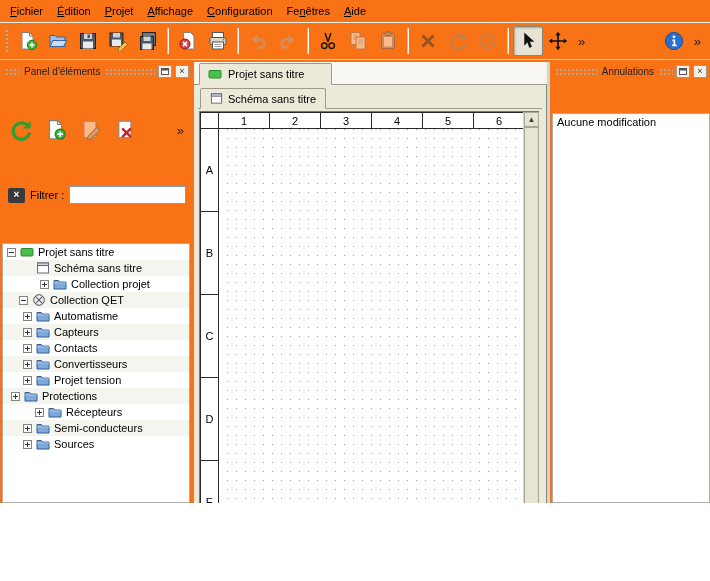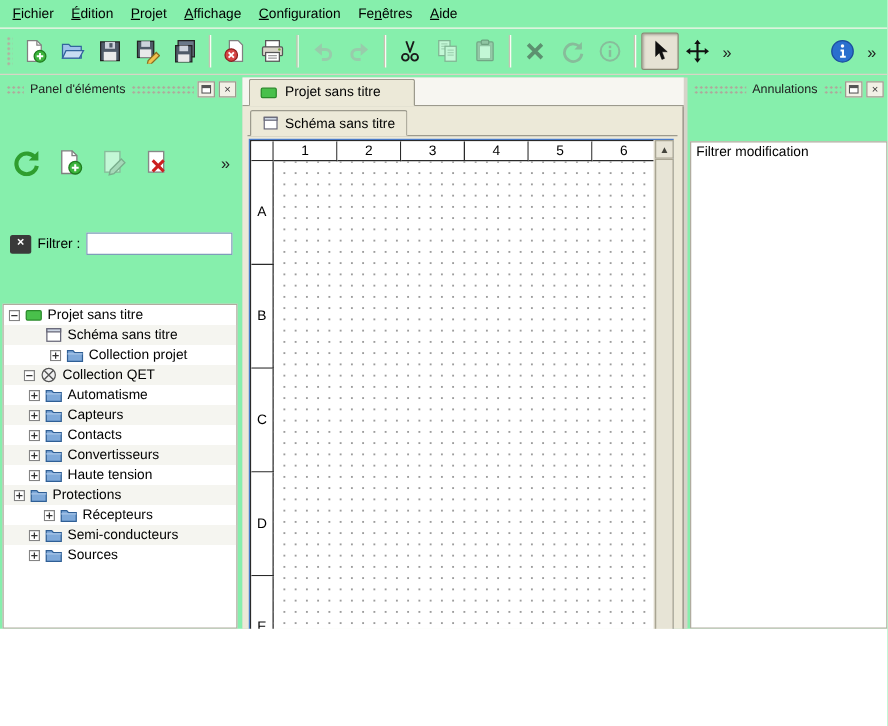--- a/index.html
+++ b/index.html
@@ -1,18 +1,18 @@
 <!DOCTYPE html>
 <html><head>
 <meta charset="utf-8">
 <style>
   * { box-sizing: border-box; margin: 0; padding: 0; }
   html,body { width:710px; height:581px; overflow:hidden; }
   body { font-family:"Liberation Sans","DejaVu Sans",sans-serif; font-size:11px; color:#000; }
-  #app { position:relative; width:710px; height:503px; background:#86efac; overflow:hidden;text-decoration:underline; }
+  #app { position:relative; width:710px; height:503px; background:#f97316; overflow:hidden;text-decoration:underline; }
 
   
   .menubar { position:absolute; top:0; left:0; right:0; height:22px; display:flex; align-items:center; padding-left:3px; }
   .menu-item { padding:3px 7px; cursor:default; }
   .menu-item u { text-decoration:underline; }
 
   
   .toolbar { position:absolute; top:22px; left:0; right:0; height:38px; display:flex; align-items:center; padding:0 4px; border-top:1px solid #f7f5ec; border-bottom:1px solid #d8d4c6; }
   .tb-handle { width:5px; height:24px; margin:0 3px 0 1px; background-image:radial-gradient(circle,#b2aea0 1px,transparent 1.2px); background-size:4px 4px; }
   .tb-group { display:flex; align-items:center; }
@@ -459,21 +459,21 @@
               <rect x=".5" y=".5" width="8" height="8" fill="#fff" stroke="#848484"></rect>
               <path d="M2 4.5h5M4.5 2v5" stroke="#333"></path>
             </svg>
           </span>
           <span class="tree-icon">
             <svg viewBox="0 0 14 14" aria-hidden="true">
               <path d="M1 3.5h4.4l1.4 1.6H13v6.9H1z" fill="#7fa9d9" stroke="#2f5f96"></path>
               <path d="M1 6h12" stroke="#a8c6e8"></path>
             </svg>
           </span>
-          <span class="tree-label">Haute tension</span>
+          <span class="tree-label">Projet tension</span>
         </div>
         <div class="tree-row alt" style="padding-left: 8px;">
           <span class="expander">
             <svg viewBox="0 0 9 9" aria-hidden="true">
               <rect x=".5" y=".5" width="8" height="8" fill="#fff" stroke="#848484"></rect>
               <path d="M2 4.5h5M4.5 2v5" stroke="#333"></path>
             </svg>
           </span>
           <span class="tree-icon">
             <svg viewBox="0 0 14 14" aria-hidden="true">
@@ -594,17 +594,17 @@
       <span class="grip"></span>
       <span class="dock-btn">
         <svg width="8" height="7" viewBox="0 0 8 7">
             <rect x="0.5" y="0.5" width="7" height="6" fill="#fff" stroke="#555"></rect>
             <rect x="0.5" y="0.5" width="7" height="2" fill="#555"></rect>
           </svg>
       </span>
       <span class="dock-btn">×</span>
     </div>
     <div class="undo-list">
-      <div class="undo-empty">Filtrer modification</div>
+      <div class="undo-empty">Aucune modification</div>
     </div>
   </div>
 
 </div>
 
 </body></html>

